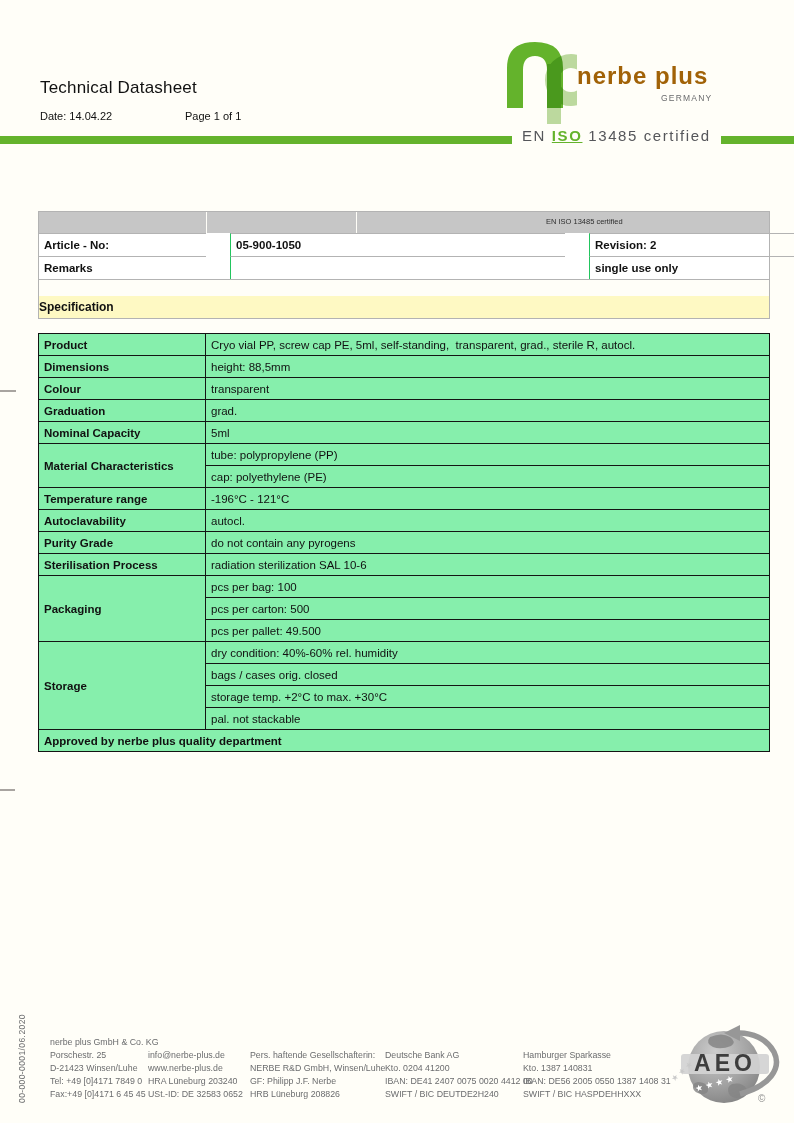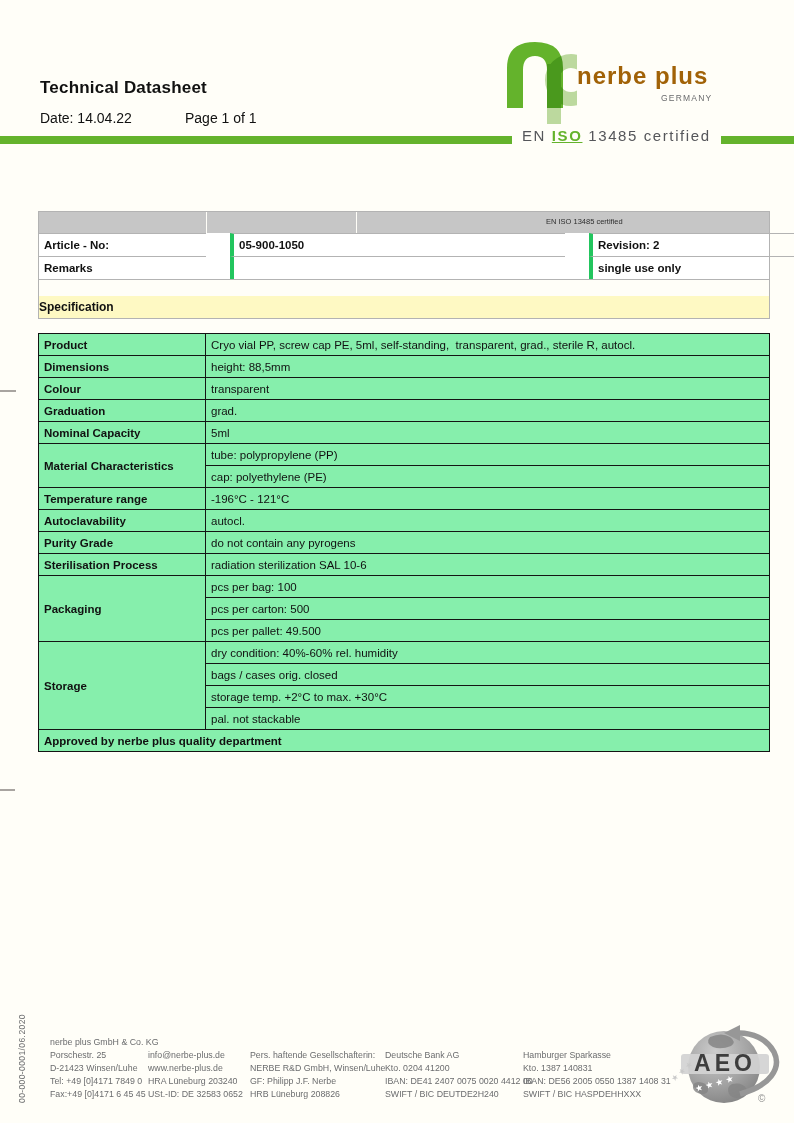--- a/index.html
+++ b/index.html
@@ -3,22 +3,22 @@
 <meta charset="utf-8">
 <style>
   html,body { margin:0; padding:0; background:#e8e8e8; }
   .page {
     position:relative; width:794px; height:1123px; margin:0 auto;
     background:#fffef8; overflow:hidden;
     font-family:"Liberation Sans", sans-serif; color:#111;
   }
 
   
-  .doc-title { position:absolute; left:40px; top:78px; font-size:17px; font-weight:bold; letter-spacing:0.2px; }
-  .meta-line { position:absolute; left:40px; top:110px; font-size:14px; }
+  .doc-title { position:absolute; left:40px; top:78px; font-size:17px; font-weight:normal; letter-spacing:0.2px; }
+  .meta-line { position:absolute; left:40px; top:110px; font-size:11px; }
   .meta-line .page-no { position:absolute; left:145px; top:0; white-space:nowrap; }
 
   
   .logo-monogram { position:absolute; left:505px; top:36px; }
   .logo-word { position:absolute; left:577px; top:62px; font-size:24px; font-weight:bold; letter-spacing:1px; color:#a16207; white-space:nowrap;text-align:center; }
   .logo-country { position:absolute; left:661px; top:93px; font-size:8.5px; letter-spacing:1.2px; color:#6a6b6d; }
 
   
   .bar { position:absolute; top:136px; height:8px; background:#64b32c; }
   .bar-left { left:0; width:512px; }
@@ -27,21 +27,21 @@
   .iso-text .iso { color:#64b32c; font-weight:bold;text-decoration:underline; }
 
   
   .article-table { position:absolute; left:38px; top:211px; width:732px; border:1px solid #b3b3b3; box-sizing:border-box; background:#fff; }
   .at-header { position:relative; height:21px; background:#c6c6c6; }
   .at-header .div1, .at-header .div2 { position:absolute; top:0; width:1px; height:100%; background:#fffef8; }
   .at-header .div1 { left:167px; } .at-header .div2 { left:317px; }
   .at-note { position:absolute; left:507px; top:5px; font-size:7.5px; color:#2e2e2e; }
   .at-row { display:grid; grid-template-columns:167px 335px 230px; height:23px;gap:24px; }
   .at-row > div { border-top:1px solid #b3b3b3; box-sizing:border-box; font-size:11.5px; font-weight:bold; padding:5px 0 0 5px; overflow:hidden; white-space:nowrap; }
-  .at-row > div + div { border-left:4px solid #22c55e; }
+  .at-row > div + div { border-left:1px solid #22c55e; }
   .at-gap { height:16px; border-top:1px solid #b3b3b3; background:#fffef8; }
   .spec-bar { height:22px; background:#fef9c3; font-size:12px; font-weight:bold; padding-top:4px; box-sizing:border-box; }
 
   
   .spec-table { position:absolute; left:38px; top:333px; border-collapse:collapse; table-layout:fixed; width:732px; background:#86efac; }
   .spec-table td {
     border:1.6px solid #141414; height:21px; font-size:11.5px;
     padding:0 0 0 5px; vertical-align:middle; white-space:pre; overflow:hidden;
   }
   .spec-table td.lbl { font-weight:bold; }

